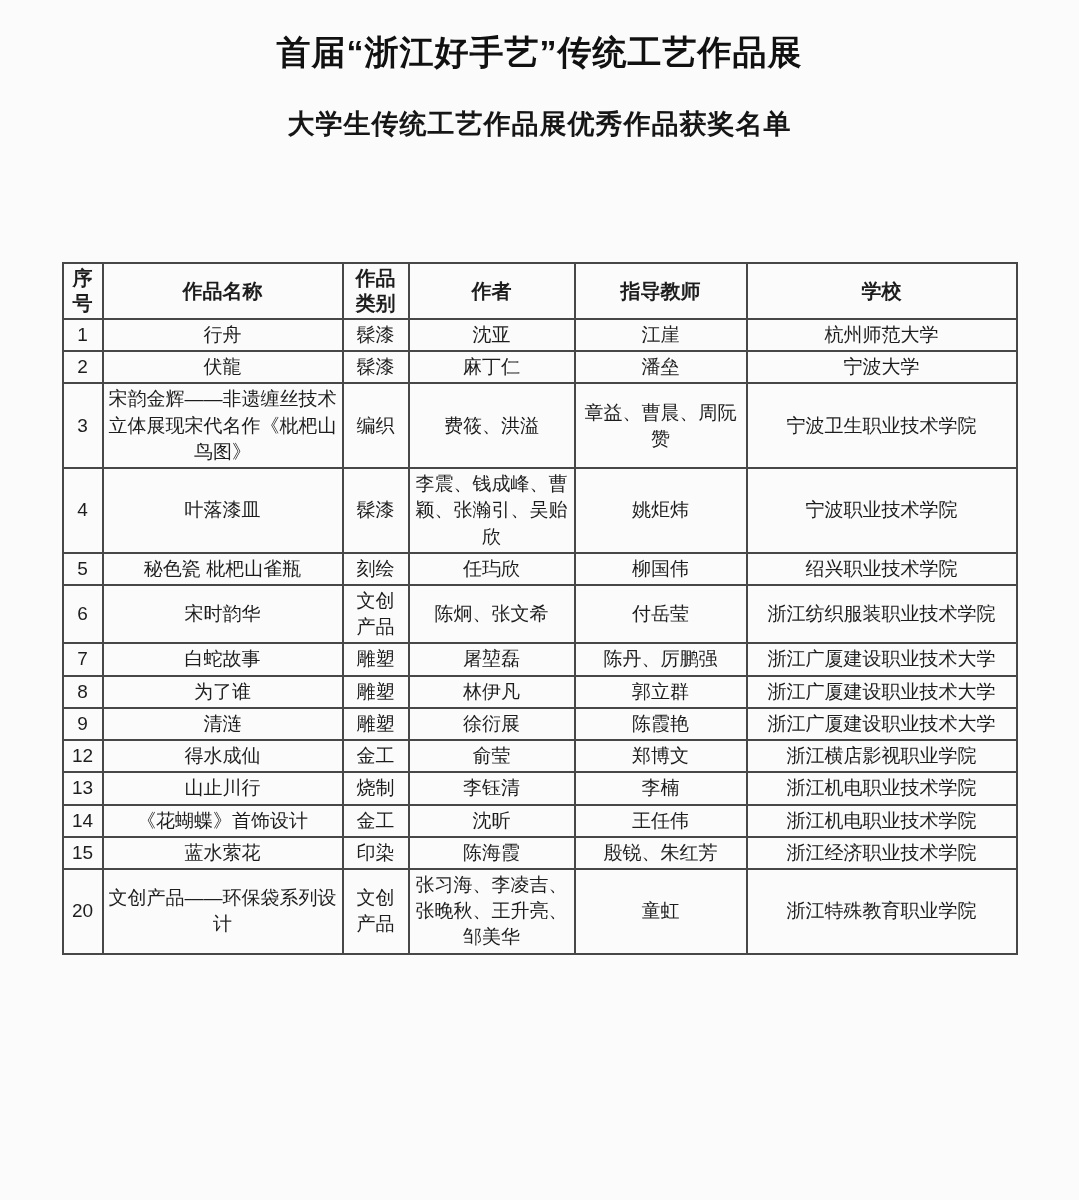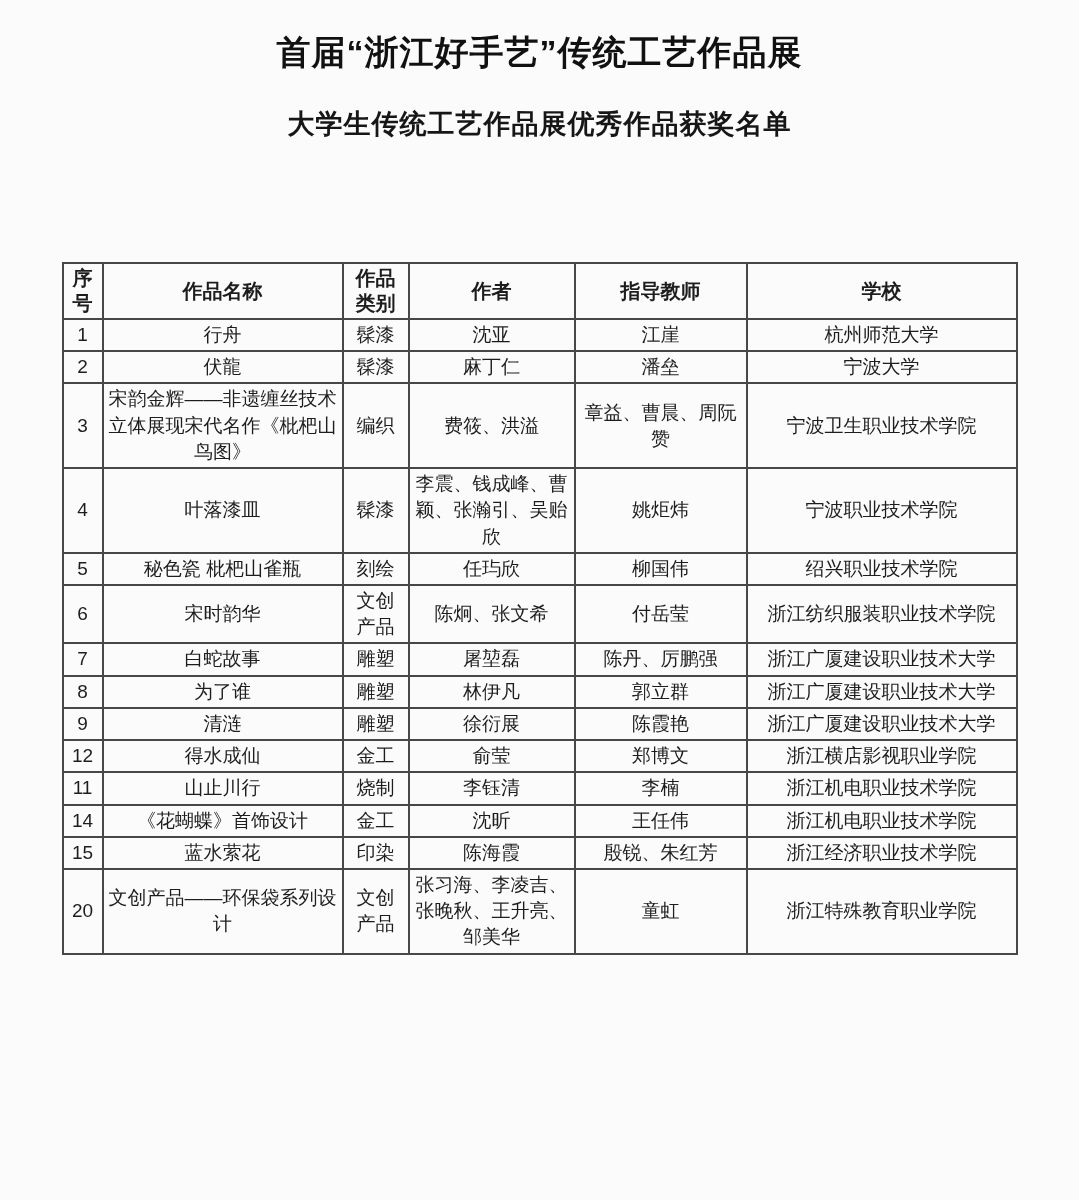--- a/index.html
+++ b/index.html
@@ -166,21 +166,21 @@
         </tr>
       <tr>
           <td>12</td>
           <td>得水成仙</td>
           <td>金工</td>
           <td>俞莹</td>
           <td>郑博文</td>
           <td>浙江横店影视职业学院</td>
         </tr>
       <tr>
-          <td>11</td>
+          <td>13</td>
           <td>山止川行</td>
           <td>烧制</td>
           <td>李钰清</td>
           <td>李楠</td>
           <td>浙江机电职业技术学院</td>
         </tr>
       <tr>
           <td>14</td>
           <td>《花蝴蝶》首饰设计</td>
           <td>金工</td>

